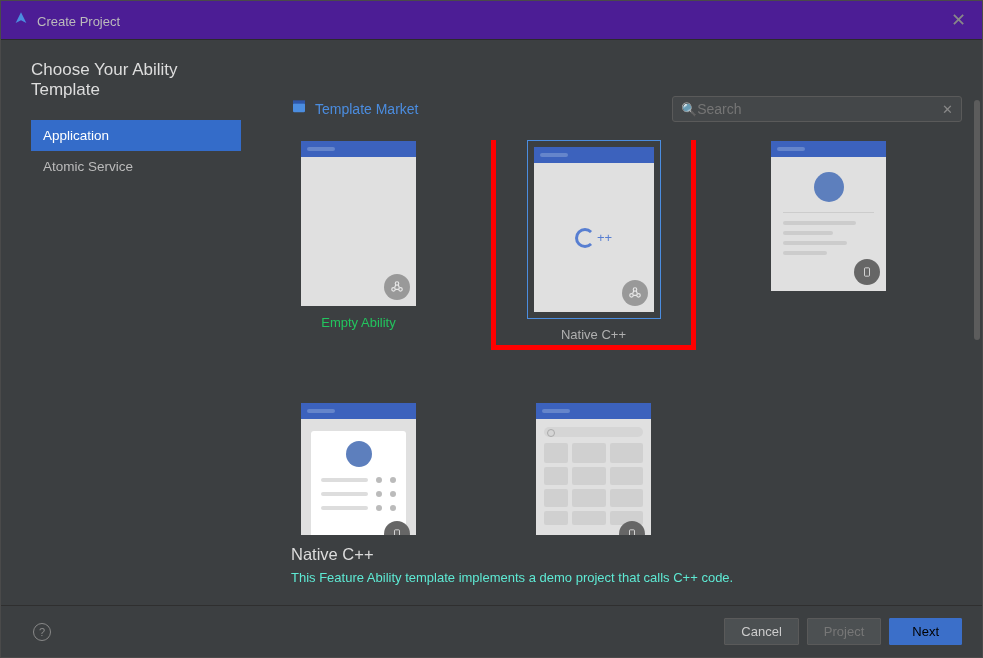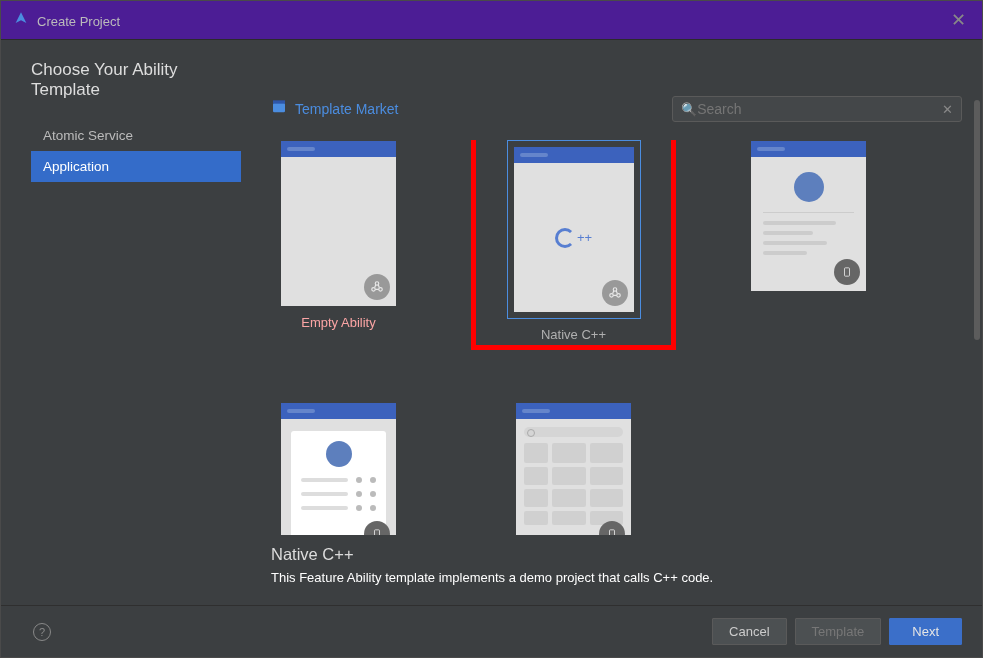--- a/index.html
+++ b/index.html
@@ -37,20 +37,21 @@
       font-size: 18px;
       color: #888;
       cursor: pointer;
       padding: 0 4px;
     }
     .content {
       display: flex;
       flex: 1;
       overflow: hidden;
       padding: 0 0 0 0;
+      gap: 20px;
     }
     .sidebar {
       width: 250px;
       padding: 20px 10px 20px 30px;
       display: flex;
       flex-direction: column;
     }
     .page-title {
       font-size: 17px;
       color: #ddd;
@@ -195,35 +196,35 @@
       width: 26px;
       height: 26px;
       background: #999;
       border-radius: 50%;
       display: flex;
       align-items: center;
       justify-content: center;
     }
     .template-label {
       font-size: 13px;
-      color: #fca5a5;
+      color: #22c55e;
       text-align: center;
     }
     .template-card.selected .template-label { color: #b0b0b0; }
     .selected-info {
       padding: 10px 0 20px 0;
     }
     .selected-title {
       font-size: 16.5px;
       color: #dcdcdc;
       margin-bottom: 6px;
     }
     .selected-desc {
       font-size: 13px;
-      color: #ffffff;
+      color: #5eead4;
     }
     .footer {
       border-top: 1px solid #2f2f2f;
       padding: 12px 20px;
       display: flex;
       align-items: center;
       gap: 10px;
     }
     .help-icon {
       width: 18px; height: 18px;
@@ -247,21 +248,21 @@
       font-size: 13px;
       border-radius: 1px;
       border: 1px solid #5a5a5a;
       background: #4c5052;
       color: #ccc;
       cursor: pointer;
     }
     .btn.primary {
       background: #3b6fc9;
       border-color: #3b6fc9;
-      color: #e5e5e5;
+      color: #000000;
       padding: 5px 22px;
     }
     .btn.disabled { color: #777; }
     .scrollbar-fake {
       position: absolute;
       right: 2px;
       top: 60px;
       width: 6px;
       height: 240px;
       background: #5c5c5c;
@@ -295,25 +296,25 @@
       </span>
       <span class="window-title">Create Project</span>
     </div>
     <span class="close-btn">✕</span>
   </div>
 
   <div class="content">
     <div class="sidebar">
       <div class="page-title">Choose Your Ability Template</div>
       <div class="sidebar-list">
+        <div class="sidebar-item active">
+          <span>Application</span>
+        </div>
         <div class="sidebar-item">
           <span>Atomic Service</span>
-        </div>
-        <div class="sidebar-item active">
-          <span>Application</span>
         </div>
       </div>
     </div>
 
     <div class="main">
       <div class="main-header">
         <span class="market-icon">
           <svg viewBox="0 0 24 24">
               <rect x="3" y="6" width="18" height="14" rx="2" fill="#4b8de0"></rect>
               <rect x="3" y="2" width="18" height="5" fill="#2e56a8"></rect>
@@ -478,17 +479,17 @@
       </div>
 
       <div class="scrollbar-fake"></div>
     </div>
   </div>
 
   <div class="footer">
     <span class="help-icon">?</span>
     <div class="footer-buttons">
       <button class="btn">Cancel</button>
-      <button class="btn disabled">Template</button>
+      <button class="btn disabled">Project</button>
       <button class="btn primary">Next</button>
     </div>
   </div>
 </div>
 
 </body></html>

